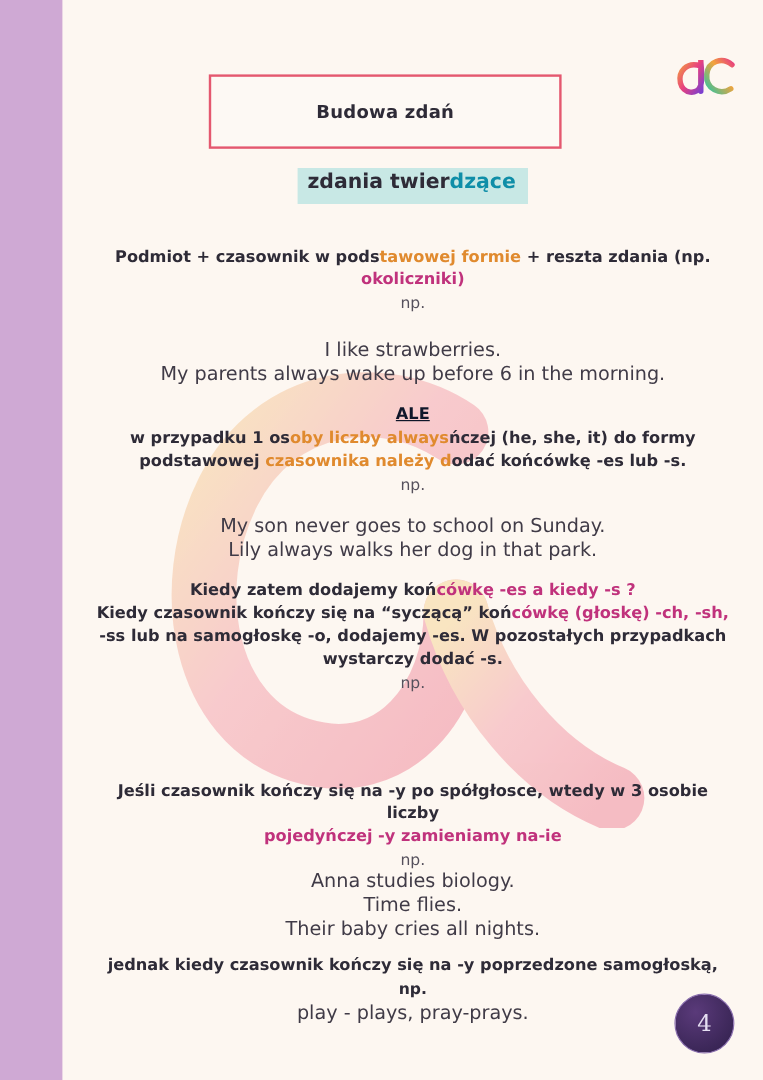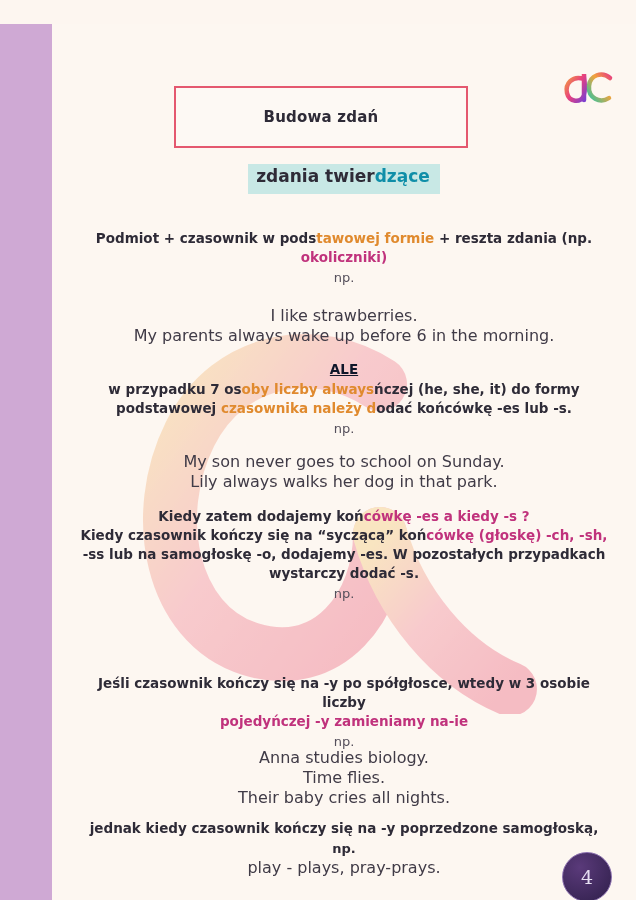--- a/index.html
+++ b/index.html
@@ -12,21 +12,20 @@
     background: #fdf6f0;
     font-family: "DejaVu Sans", sans-serif;
     overflow: hidden;
     position: relative;
   }
   .page {
     position: absolute;
     inset: 0;
     background: #fdf7f1;
     overflow: hidden;
-    margin-top: 24px;
   }
   
   .left-bar {
     position: absolute;
     left: 0; top: 0;
     width: 52px; height: 900px;
     background: #cfa9d4;
   }
   
   .watermark {
@@ -214,21 +213,21 @@
     </div>
 
     <div class="block" style="top:282px;">
       <div class="example">I like strawberries.</div>
       <div class="example">My parents always wake up before 6 in the morning.</div>
     </div>
 
     <div class="block" style="top:337px;">
       <div class="ale">ALE</div>
       <div class="rule" style="margin-top:3px;">
-        <span class="k">w przypadku 7 os</span><span class="o">oby liczby always</span><span class="k">ńczej (he, she, it) do formy</span><br>
+        <span class="k">w przypadku 1 os</span><span class="o">oby liczby always</span><span class="k">ńczej (he, she, it) do formy</span><br>
         <span class="k">podstawowej </span><span class="o">czasownika należy d</span><span class="k">odać końcówkę -es lub -s.</span>
       </div>
       <div class="np">np.</div>
     </div>
 
     <div class="block" style="top:428px;">
       <div class="example">My son never goes to school on Sunday.</div>
       <div class="example">Lily always walks her dog in that park.</div>
     </div>
 

